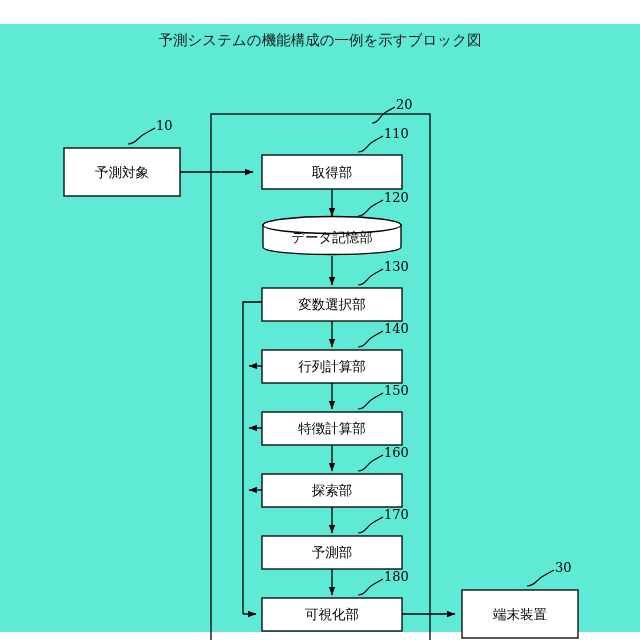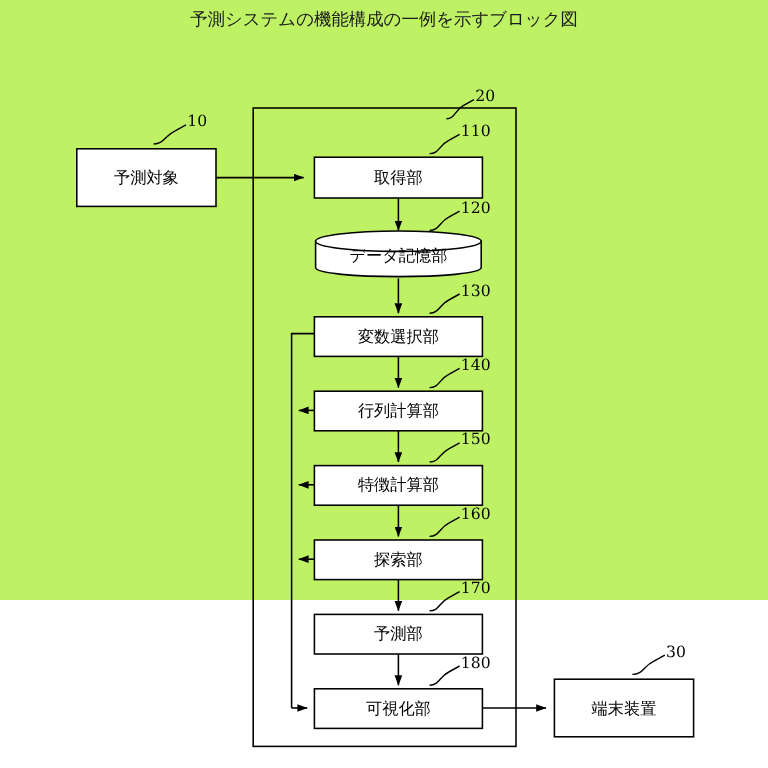--- a/index.html
+++ b/index.html
@@ -11,22 +11,23 @@
   body {
     width: 640px;
     height: 640px;
     overflow: hidden;
     font-family: "DejaVu Sans", "Liberation Sans", sans-serif;
     color: #000000;
   }
   #figure-root {
     position: relative;
     width: 640px;
-    height: 500px;
-    background: #bef264;
+    height: 608px;
+    background: #5eead4;
+    margin-top: 24px;
   }
   svg#diagram {
     display: block;
     width: 640px;
     height: 640px;
   }
   .fig-title {
     font-size: 14.5px;
     fill: #1a1a1a;
     font-family: "DejaVu Sans", "Liberation Sans", sans-serif;

